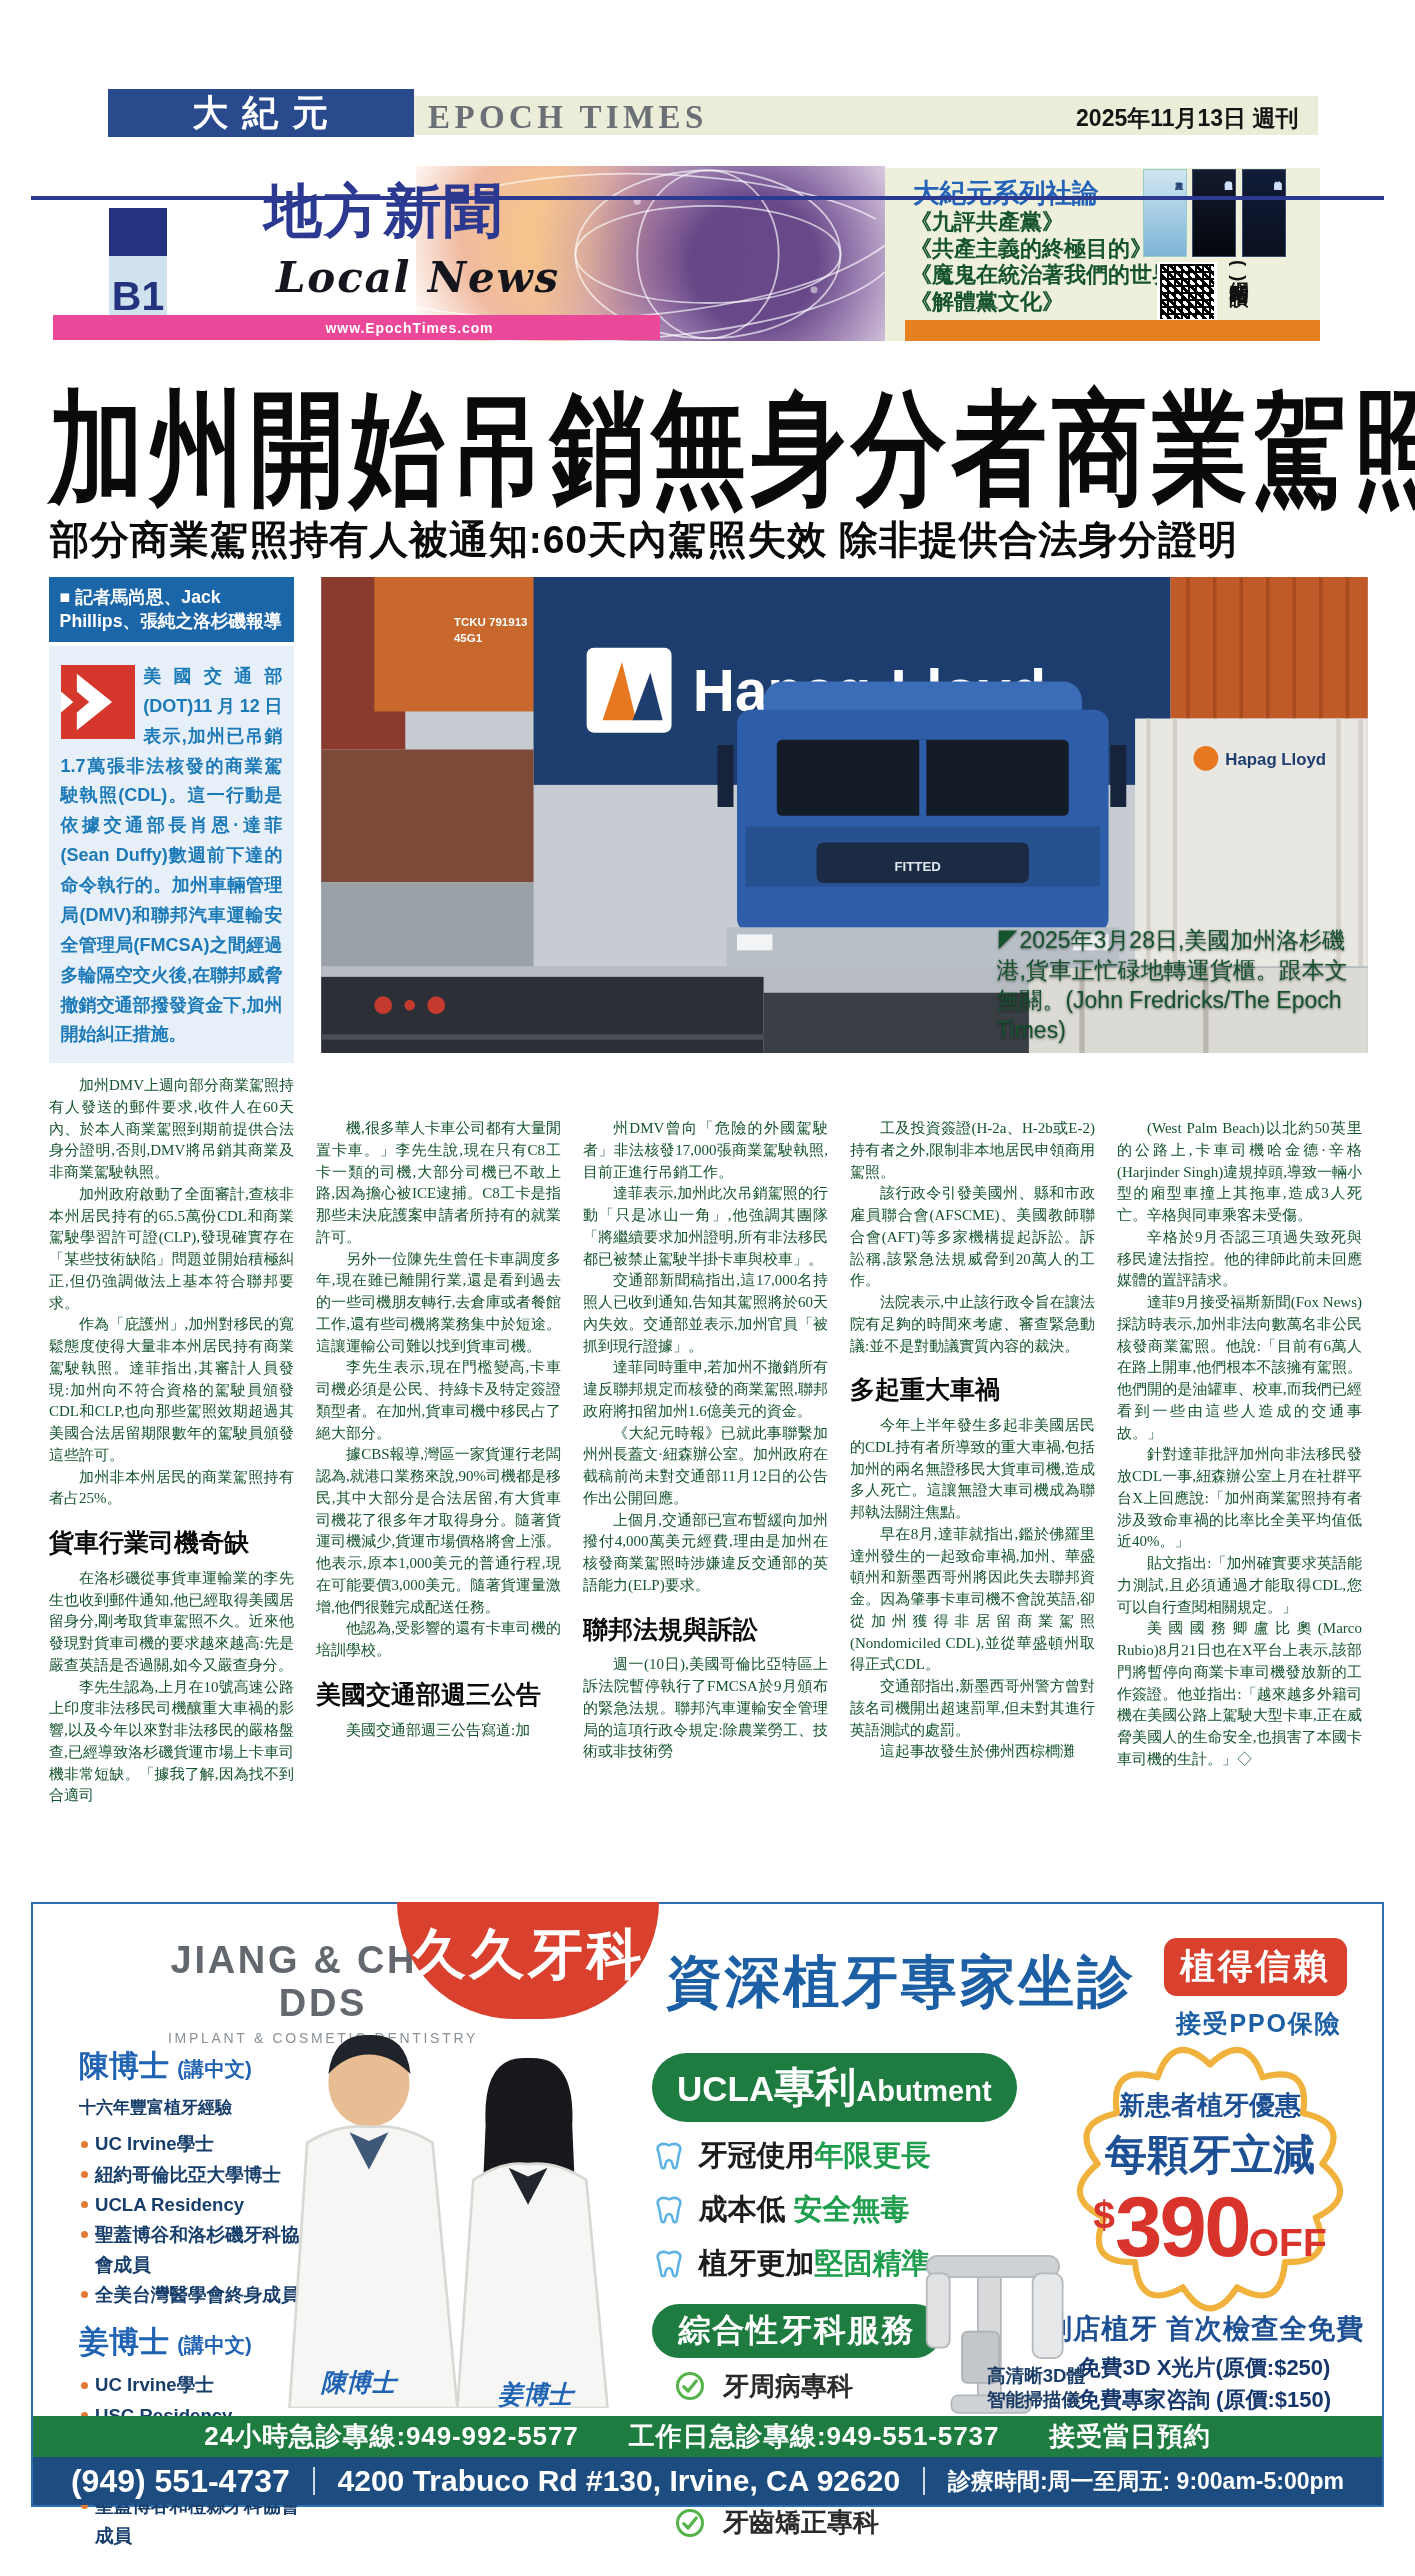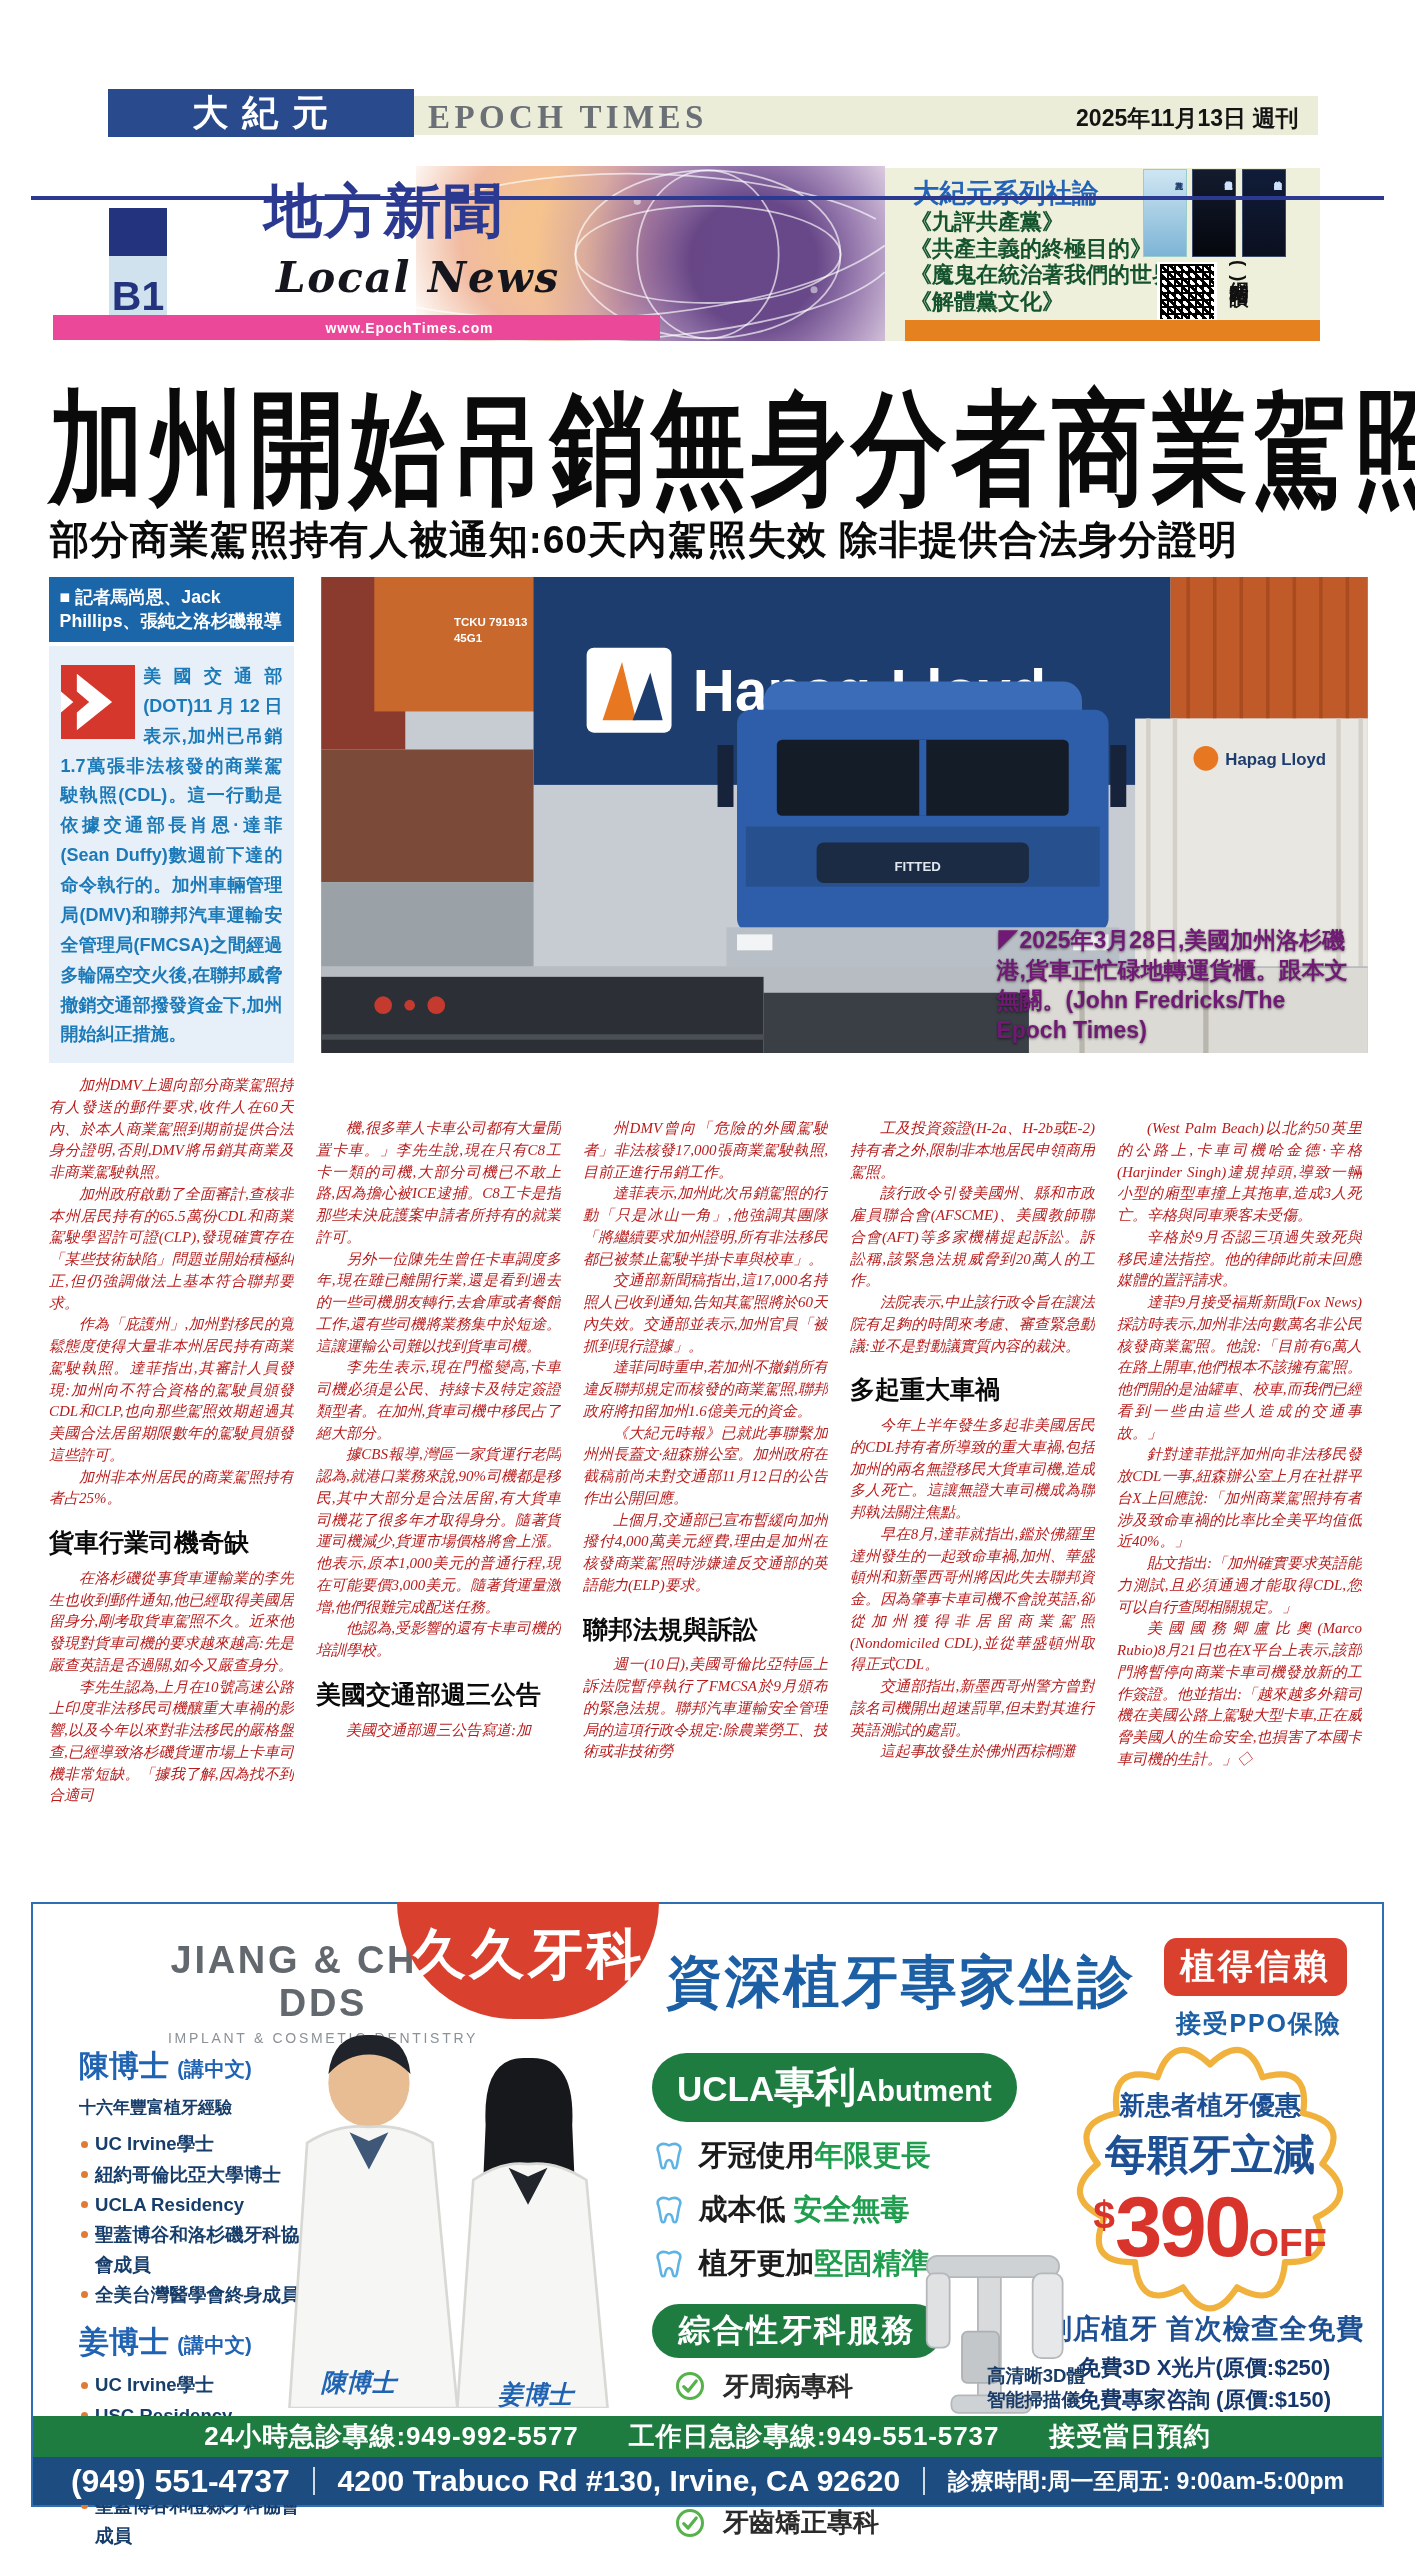--- a/index.html
+++ b/index.html
@@ -71,28 +71,28 @@
   #article { position:absolute; left:49px; top:577px; width:1318px; height:1316px; }
   #article .cols { display:flex; gap:22px; height:100%; }
   #article .col { width:245px; flex:none; height:100%; overflow:hidden; }
   .col.pad { padding-top:541px; }
   .byline { background:#1a66a9; color:#fff; font-size:17.7px; font-weight:800; line-height:1.35;
     padding:8.8px 10.6px; margin-bottom:3.5px; }
   .leadbox { background:#e7f0f8; min-height:400px; padding:16px 11.5px 12.4px; margin-bottom:12.4px; }
   .lead-arrow { float:left; width:74px; height:74px; margin:3.5px 8.8px 1.8px 0; }
   .lead-text { font-size:18px; font-weight:700; color:#1c7ab8; line-height:1.66; text-align:justify; }
   .col-p { font-family:"Liberation Serif", serif; font-size:15px; line-height:1.45; text-align:justify;
-    text-indent:2em; color:#b91c1c;font-style:italic; }
+    text-indent:2em; color:#14532d; }
   .col-sub { font-size:25px; font-weight:900; color:#0a0a0a; margin:16px 0 8.8px; }
 
   
   .photo { position:absolute; left:272px; top:0; width:1047px; height:476px; overflow:hidden; background:#c7ccd2; }
   .photo svg { display:block; }
-  .caption { position:absolute; right:10.6px; bottom:7px; width:361px; color:#701a75; font-size:23px;
-    font-weight:700; line-height:1.3; text-shadow:0 0.9px 2.7px rgba(0,0,0,.55); }
+  .caption { position:absolute; right:10.6px; bottom:7px; width:361px; color:#14532d; font-size:23px;
+    font-weight:400; line-height:1.3; text-shadow:0 0.9px 2.7px rgba(0,0,0,.55); }
 
   
   #ad { position:absolute; left:31px; top:1902px; width:1353px; height:605px; border:2.7px solid #2f6eb1; background:#fff; }
   .ad-brand { position:absolute; left:104px; top:35px; width:372px; text-align:center; }
   .ad-brand .l1 { font-size:38px; font-weight:900; color:#63686e; letter-spacing:2.7px; }
   .ad-brand .l2 { font-size:14px; color:#8a9197; letter-spacing:2.7px; margin-top:5.3px; }
   .ad-disc { position:absolute; left:364px; top:-1.8px; width:262px; height:117px; background:#d9402e;
     border-radius:0 0 133px 133px; display:flex; align-items:center; justify-content:center; }
   .ad-disc span { color:#fff; font-size:55px; font-weight:900; letter-spacing:3.5px; padding-bottom:12.4px; }
   .ad-tagline { position:absolute; left:633px; top:41px; font-size:56px; font-weight:900; color:#1c5fa5; letter-spacing:2.7px; }

